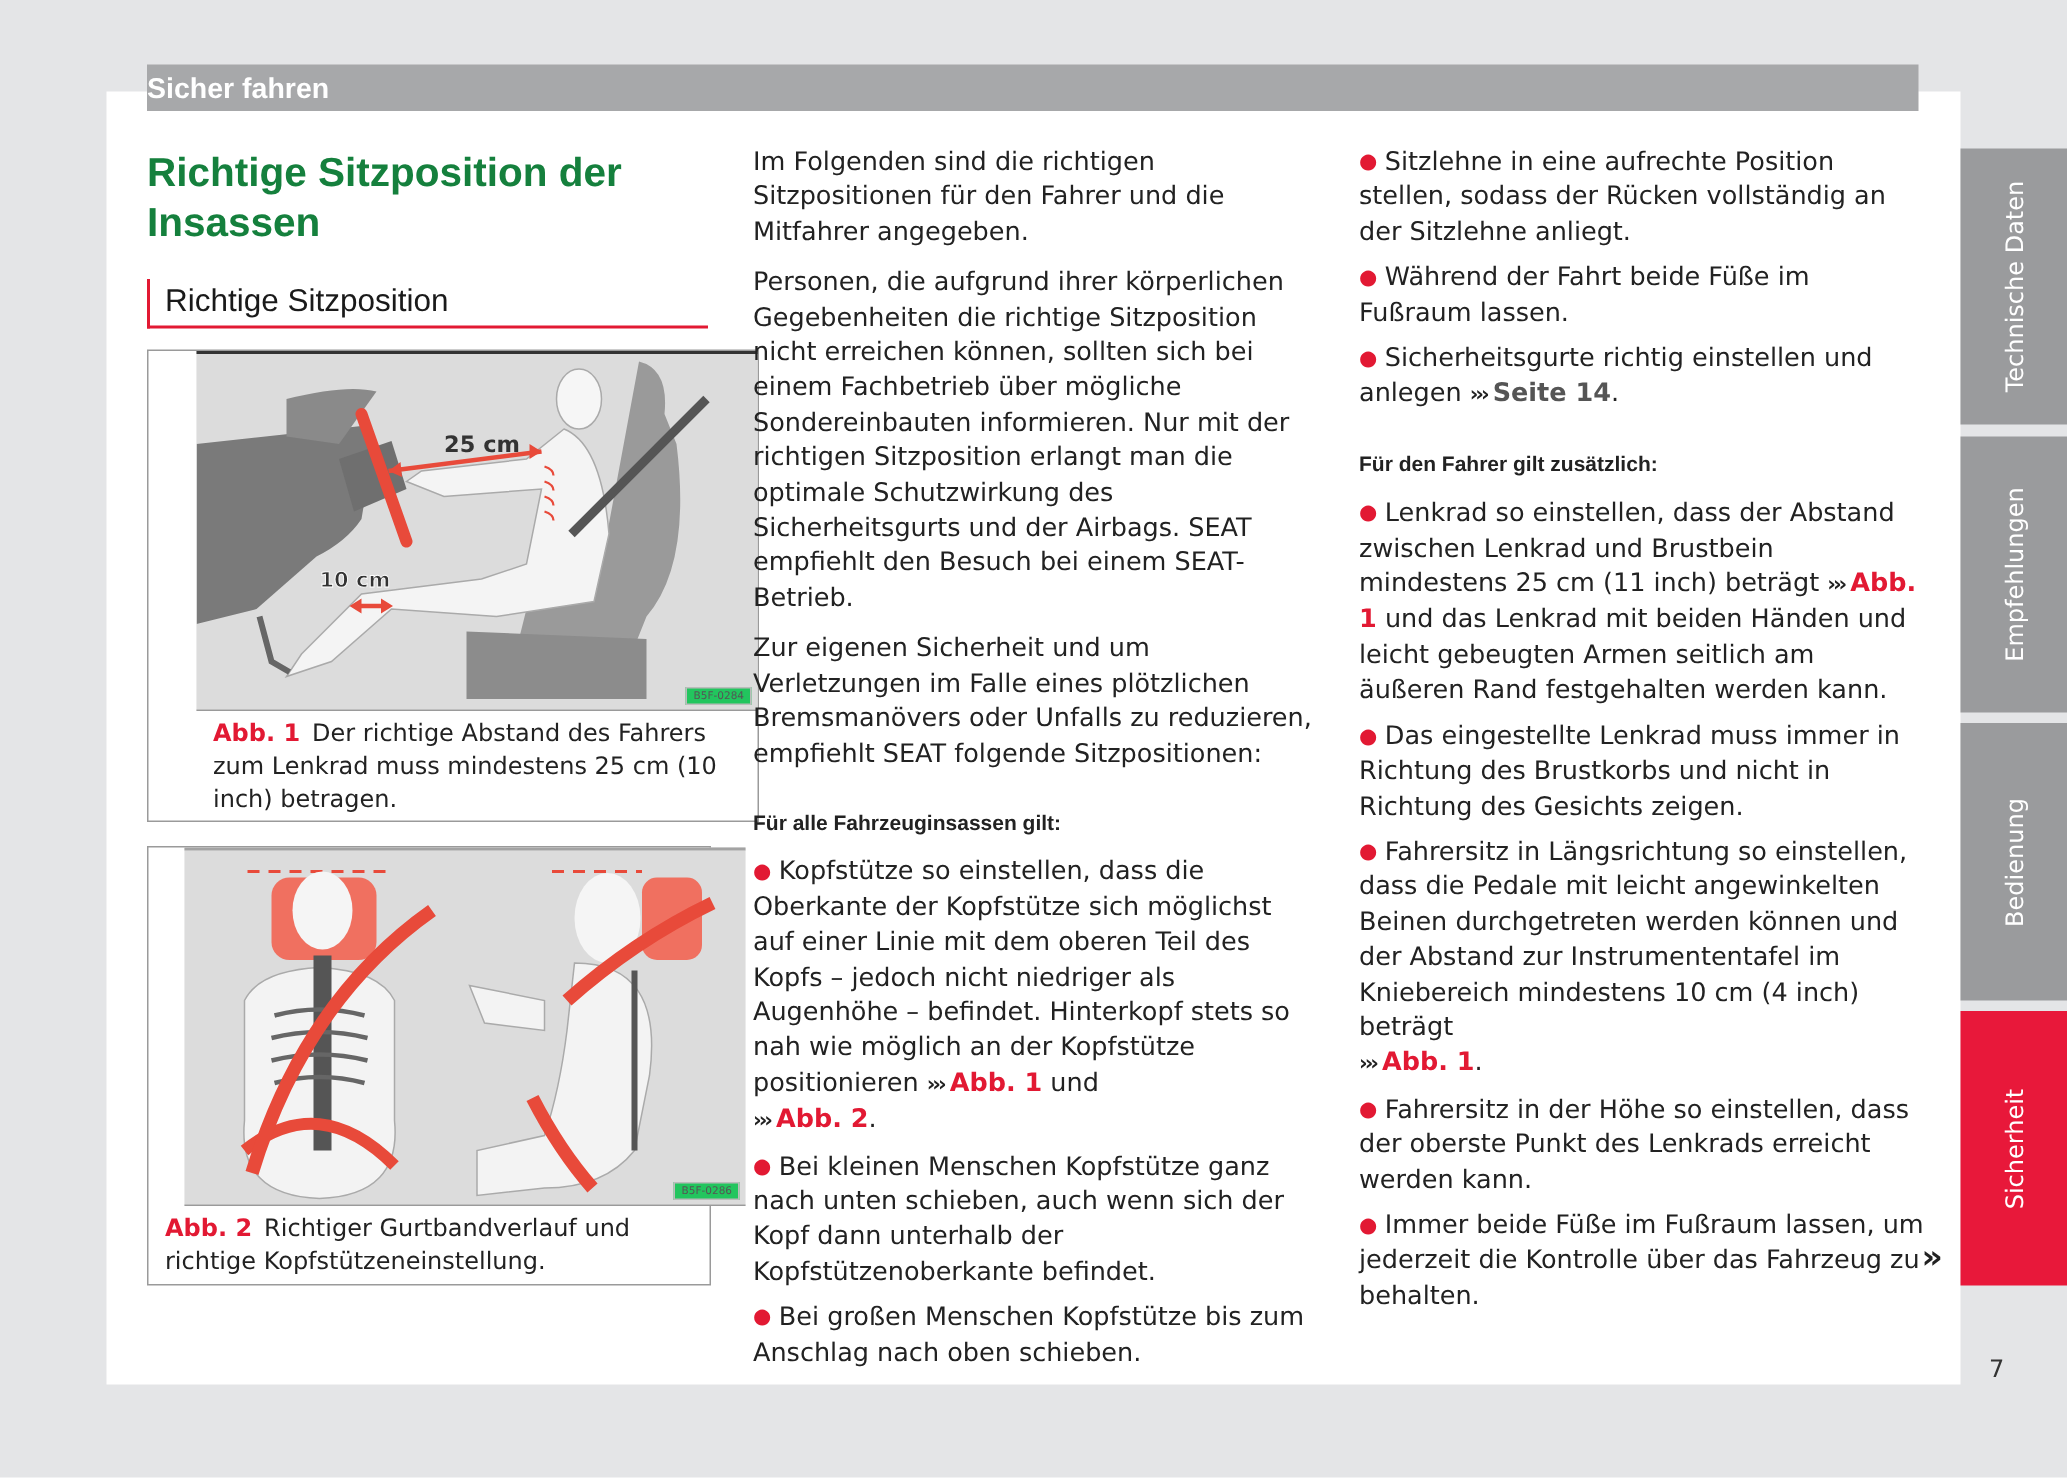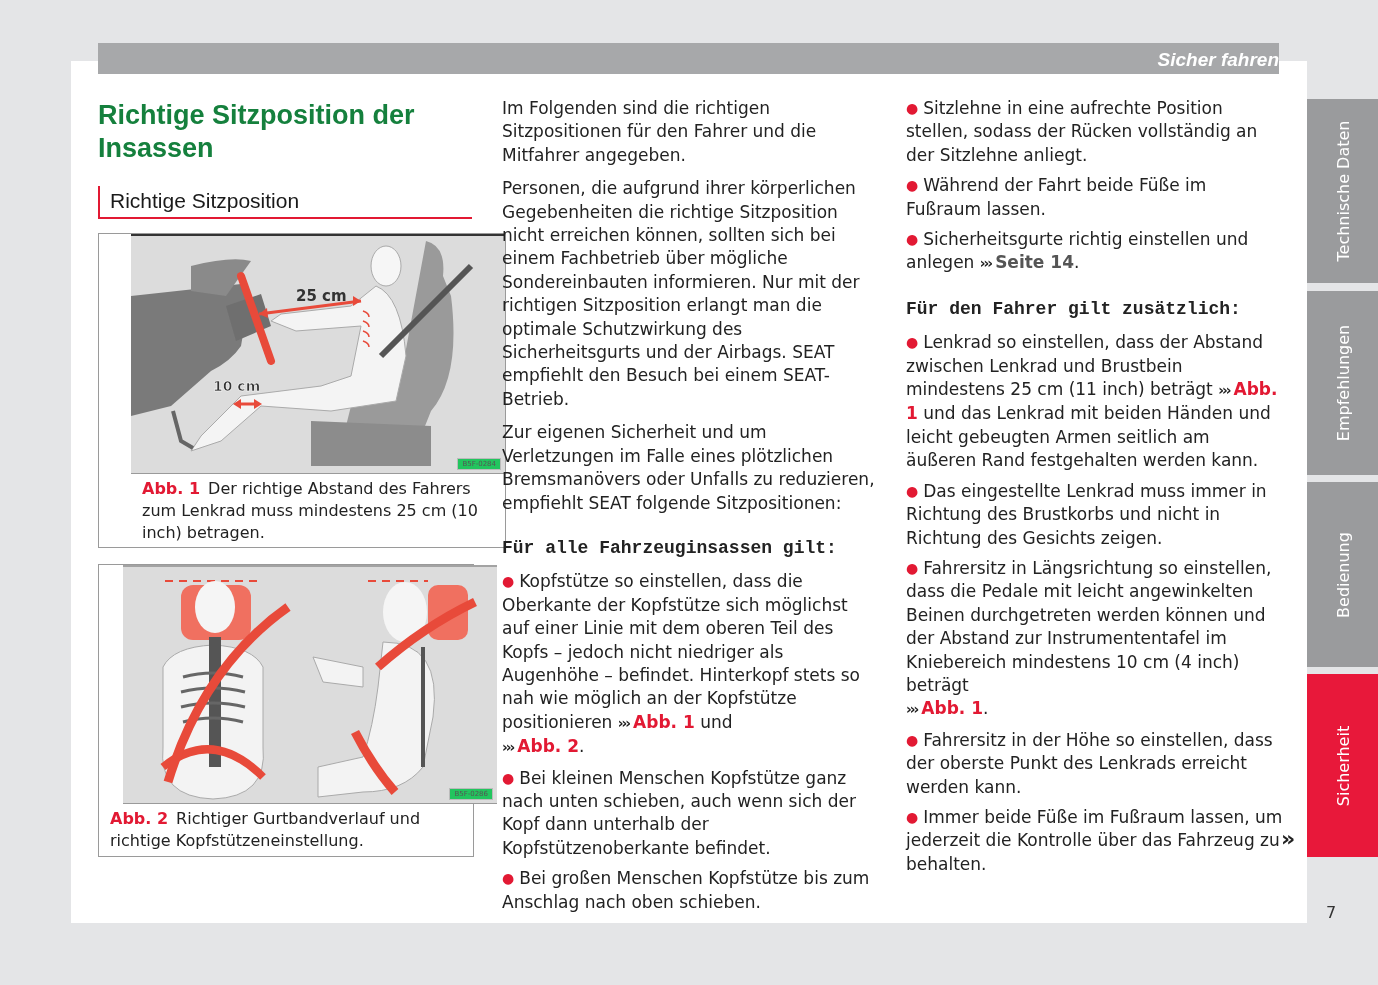--- a/index.html
+++ b/index.html
@@ -10,21 +10,21 @@
     color: #222;
   }
   .page {
     position: absolute; left: 71px; top: 61px; width: 1236px; height: 862px;
     background: #ffffff;
   }
   .header-bar {
     position: absolute; left: 98px; top: 43px; width: 1181px; height: 31px;
     background: #a7a8aa; color: #fff;
     font-family: "Liberation Sans", sans-serif; font-weight: bold; font-size: 19px;
-    text-align: right; line-height: 33px; font-style: italic;
+    text-align: left; line-height: 33px;
   }
   .col { position: absolute; font-size: 17px; line-height: 23.4px; }
   .col1 { left: 98px; top: 95px; width: 374px; }
   .col2 { left: 502px; top: 97px; width: 375px; }
   .col3 { left: 906px; top: 97px; width: 378px; }
 
   .main-title {
     color: #15803d; font-family: "Liberation Sans", sans-serif; font-weight: bold;
     font-size: 27px; line-height: 33px; margin: 4px 0 0 0;
   }
@@ -43,21 +43,21 @@
   .fig2 .fig-img { height: 236px; border-top: 2px solid #a3a3a3; margin-left: 24px; }
   .fig-code {
     position: absolute; right: 4px; bottom: 3px; font-size: 7px; color: #555;
     background: #22c55e; border: 1px solid #bbb; padding: 0 4px; line-height: 10px;
     font-family: "DejaVu Sans", sans-serif;
   }
   .caption { padding: 4px 10px 0 11px; font-size: 16px; line-height: 22px; color: #222; }
   .abb { color: #e21933; font-weight: bold; margin-right: 8px; }
 
   .para { margin: 0 0 10px 0; }
-  .bold-head { font-family: Liberation Mono, monospace; font-weight: bold; font-size: 18px; margin: 22px 0 10px 0; }
+  .bold-head { font-family: Liberation Sans, sans-serif; font-weight: bold; font-size: 14px; margin: 22px 0 10px 0; }
   .bullet { margin: 0 0 7px 0; }
   .dot { color: #e21933; font-size: 14px; margin-right: 5px; vertical-align: 1px; }
   .ref { color: #e21933; font-weight: bold; }
   .ref-grey { color: #555; font-weight: bold; }
   .arrows { font-weight: bold; color: #222; letter-spacing: -2px; margin-right: 4px; font-size: 14px; }
 
   .continue-mark { position: absolute; left: 1281px; top: 826px; font-size: 22px; font-weight: bold; color: #222; }
 
   .side-tab {
     position: absolute; left: 1307px; width: 71px; background: #9a9b9d; color: #fff;

